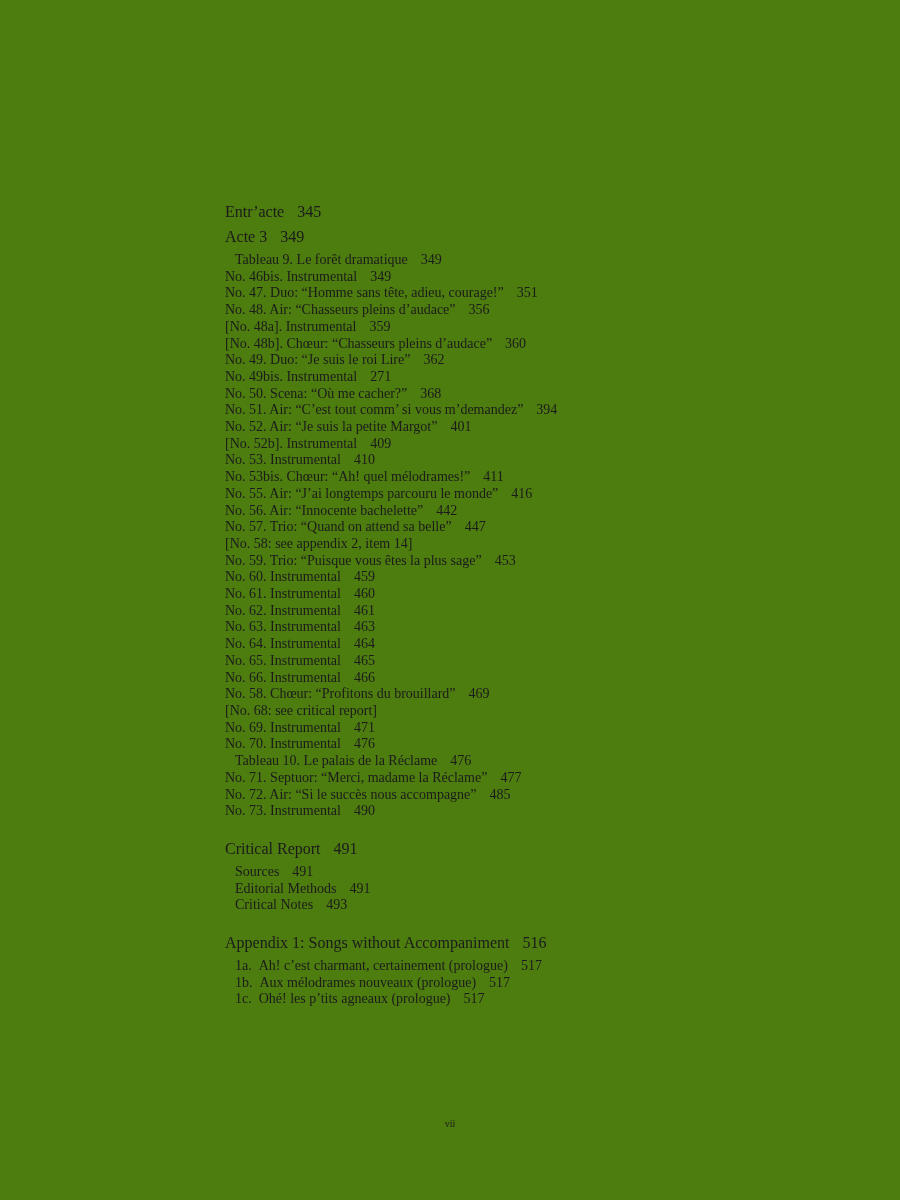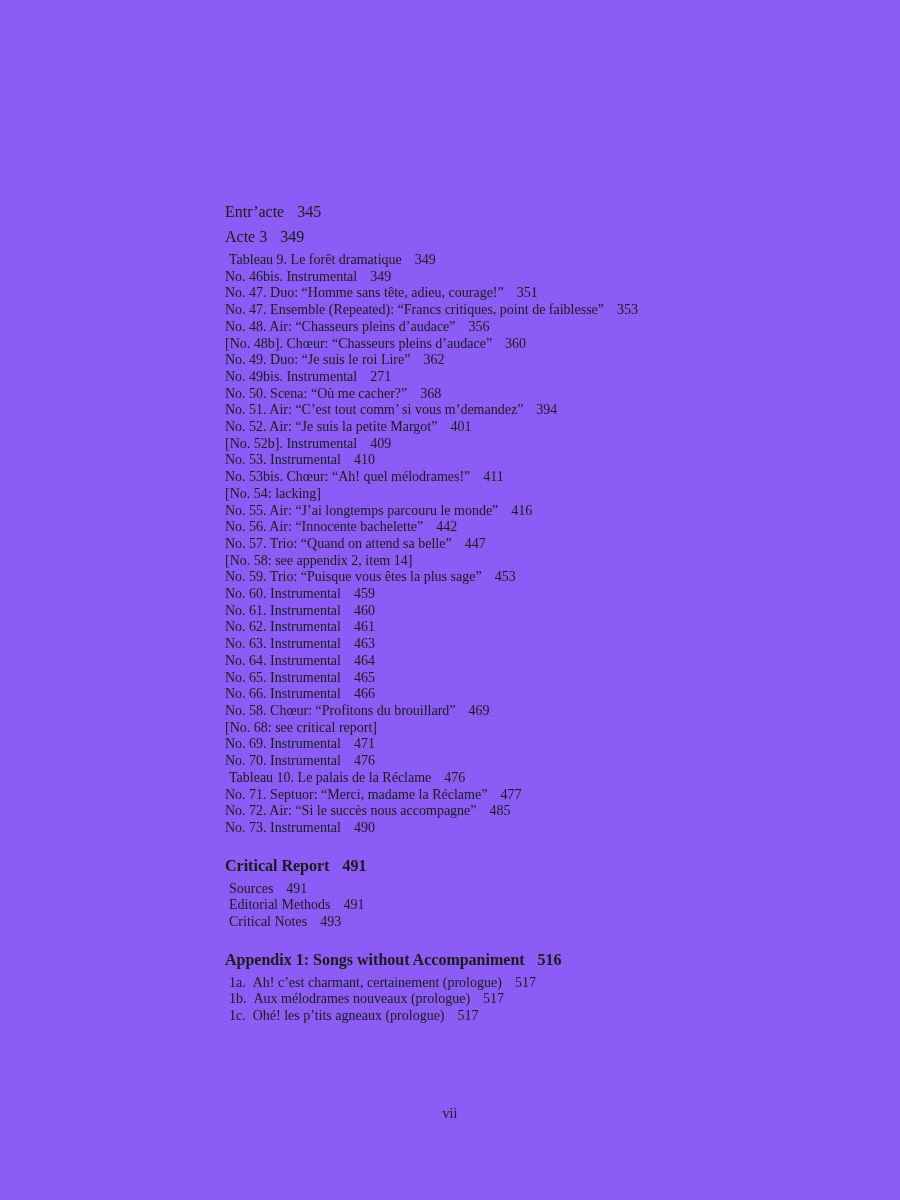--- a/index.html
+++ b/index.html
@@ -4,21 +4,21 @@
 <style>
   html, body {
     margin: 0;
     padding: 0;
     background: #ffffff;
   }
   .page {
     position: relative;
     width: 900px;
     height: 1200px;
-    background: #8b5cf6;
+    background: #4d7c0f;
     box-sizing: border-box;
     font-family: "Liberation Serif", "DejaVu Serif", serif;
     color: #1b1b1b;
     outline: 1px solid #e3e3e3;
     overflow: hidden;
   }
   .toc {
     position: absolute;
     left: 225px;
     top: 197px;
@@ -29,55 +29,54 @@
     line-height: 16.7px;
     white-space: nowrap;
   }
   .toc-row.lvl0 {
     font-size: 16px;
     line-height: 20px;
     margin-top: 5px;
     margin-bottom: 5px;
     margin-left: 0;
   }
-  .toc-row.lvl1 { margin-left: 4px; }
+  .toc-row.lvl1 { margin-left: 10px; }
   .toc-row.lvl2 { }
-  .toc-row.gap-before { margin-top: 19px; font-weight: bold; }
+  .toc-row.gap-before { margin-top: 19px; }
   .pagenum { margin-left: 13px; }
   .footer {
     position: absolute;
     left: 0;
     right: 0;
-    bottom: 78px;
+    bottom: 71px;
     text-align: center;
-    font-size: 14px;
+    font-size: 10px;
   }
 </style>
 </head>
 <body>
 
 <div class="page">
   <div class="toc">
       <div class="toc-row lvl0"><span class="label">Entr’acte</span><span class="pagenum">345</span></div>
       <div class="toc-row lvl0"><span class="label">Acte 3</span><span class="pagenum">349</span></div>
       <div class="toc-row lvl1"><span class="label">Tableau 9. Le forêt dramatique</span><span class="pagenum">349</span></div>
       <div class="toc-row lvl2"><span class="label">No. 46bis. Instrumental</span><span class="pagenum">349</span></div>
       <div class="toc-row lvl2"><span class="label">No. 47. Duo: “Homme sans tête, adieu, courage!”</span><span class="pagenum">351</span></div>
-      <div class="toc-row lvl2"><span class="label">No. 47. Ensemble (Repeated): “Francs critiques, point de faiblesse”</span><span class="pagenum">353</span></div>
       <div class="toc-row lvl2"><span class="label">No. 48. Air: “Chasseurs pleins d’audace”</span><span class="pagenum">356</span></div>
+      <div class="toc-row lvl2"><span class="label">[No. 48a]. Instrumental</span><span class="pagenum">359</span></div>
       <div class="toc-row lvl2"><span class="label">[No. 48b]. Chœur: “Chasseurs pleins d’audace”</span><span class="pagenum">360</span></div>
       <div class="toc-row lvl2"><span class="label">No. 49. Duo: “Je suis le roi Lire”</span><span class="pagenum">362</span></div>
       <div class="toc-row lvl2"><span class="label">No. 49bis. Instrumental</span><span class="pagenum">271</span></div>
       <div class="toc-row lvl2"><span class="label">No. 50. Scena: “Où me cacher?”</span><span class="pagenum">368</span></div>
       <div class="toc-row lvl2"><span class="label">No. 51. Air: “C’est tout comm’ si vous m’demandez”</span><span class="pagenum">394</span></div>
       <div class="toc-row lvl2"><span class="label">No. 52. Air: “Je suis la petite Margot”</span><span class="pagenum">401</span></div>
       <div class="toc-row lvl2"><span class="label">[No. 52b]. Instrumental</span><span class="pagenum">409</span></div>
       <div class="toc-row lvl2"><span class="label">No. 53. Instrumental</span><span class="pagenum">410</span></div>
       <div class="toc-row lvl2"><span class="label">No. 53bis. Chœur: “Ah! quel mélodrames!”</span><span class="pagenum">411</span></div>
-      <div class="toc-row lvl2"><span class="label">[No. 54: lacking]</span></div>
       <div class="toc-row lvl2"><span class="label">No. 55. Air: “J’ai longtemps parcouru le monde”</span><span class="pagenum">416</span></div>
       <div class="toc-row lvl2"><span class="label">No. 56. Air: “Innocente bachelette”</span><span class="pagenum">442</span></div>
       <div class="toc-row lvl2"><span class="label">No. 57. Trio: “Quand on attend sa belle”</span><span class="pagenum">447</span></div>
       <div class="toc-row lvl2"><span class="label">[No. 58: see appendix 2, item 14]</span></div>
       <div class="toc-row lvl2"><span class="label">No. 59. Trio: “Puisque vous êtes la plus sage”</span><span class="pagenum">453</span></div>
       <div class="toc-row lvl2"><span class="label">No. 60. Instrumental</span><span class="pagenum">459</span></div>
       <div class="toc-row lvl2"><span class="label">No. 61. Instrumental</span><span class="pagenum">460</span></div>
       <div class="toc-row lvl2"><span class="label">No. 62. Instrumental</span><span class="pagenum">461</span></div>
       <div class="toc-row lvl2"><span class="label">No. 63. Instrumental</span><span class="pagenum">463</span></div>
       <div class="toc-row lvl2"><span class="label">No. 64. Instrumental</span><span class="pagenum">464</span></div>

